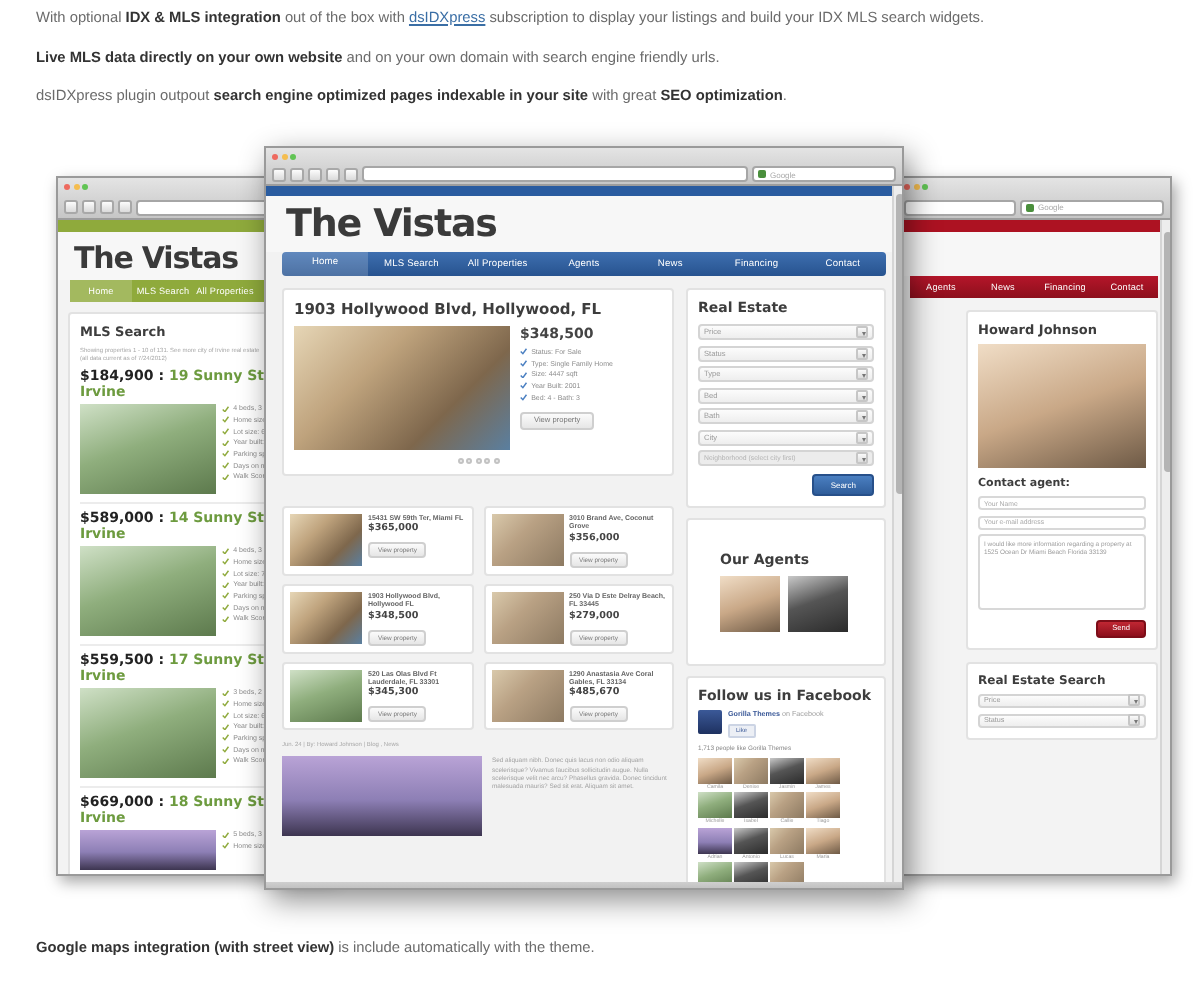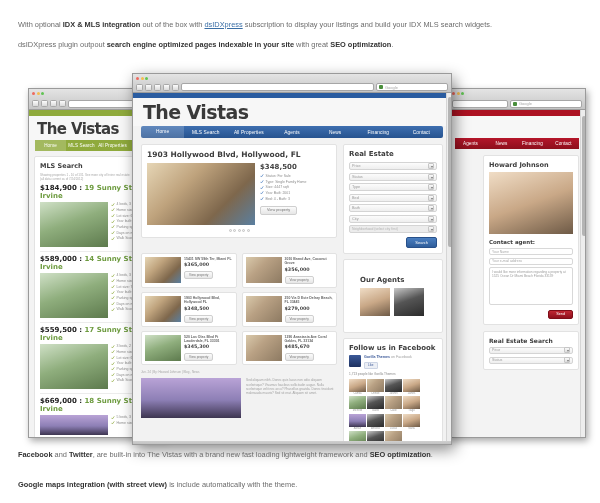--- a/index.html
+++ b/index.html
@@ -9,21 +9,21 @@
     background:#ffffff;
     font-family:"Liberation Sans", sans-serif;
     font-size:7.2px;
     color:#555;
     overflow:hidden;
     position:relative;
   }
 
   
   .copy { position:absolute; left:18px; width:566px; color:#6b6b6b; font-size:7.4px; line-height:1.45; }
-  .copy.top { top:20px; }
+  .copy.top { top:4px; }
   .copy p { margin:0 0 9px 0; }
   .copy b { color:#333; font-weight:bold; }
   .copy a { color:#3a6ea5; text-decoration:underline; }
   .copy.bottom { top:450px; }
   .copy.bottom p { margin:0 0 2px 0; }
   .copy.bottom p.gap { margin-top:19px; }
 
   
   .win { position:absolute; background:#cfcfcf; border:1px solid #9a9a9a;
          box-shadow:2px 3px 7px rgba(0,0,0,.35); overflow:hidden; }
@@ -93,20 +93,21 @@
 
   .scroll { position:absolute; right:0; top:0; bottom:0; width:5px; background:#ededed; border-left:1px solid #d5d5d5; }
   .scroll .thumb { position:absolute; left:.5px; width:4px; background:#b4b4b4; border-radius:2px; }
   .winbottom { height:5px; background:linear-gradient(#cfcfcf,#b4b4b4); }
 </style>
 </head>
 <body>
 
 <div class="copy top">
   <p><span>With optional </span><b>IDX &amp; MLS integration</b><span> out of the box with </span><a href="#">dsIDXpress</a><span> subscription to display your listings and build your IDX MLS search widgets.</span></p>
+  <p><b>Live MLS data directly on your own website</b><span> and on your own domain with search engine friendly urls.</span></p>
   <p><span>dsIDXpress plugin outpout </span><b>search engine optimized pages indexable in your site</b><span> with great </span><b>SEO optimization</b><span>.</span></p>
 </div>
 
 <div class="win" style="left:28px; top:88px; width:138px; height:350px;">
   <div class="chrome">
     <div class="tbar">
       <div class="dots">
         <span class="dot d1"></span>
         <span class="dot d2"></span>
         <span class="dot d3"></span>
@@ -731,15 +732,14 @@
     </div>
 
     <div class="scroll">
         <div class="thumb" style="top:4px;height:150px;"></div>
       </div>
   </div>
   <div class="winbottom" style="height:6px;"></div>
 </div>
 
 <div class="copy bottom">
-  <p><b>Facebook</b><span> and </span><b>Twitter</b><span>, are built-in into The Vistas with a brand new fast loading lightweight framework and </span><b>SEO optimization</b><span>.</span></p>
   <p class="gap"><b>Google maps integration (with street view)</b><span> is include automatically with the theme.</span></p>
 </div>
 
 </body></html>

